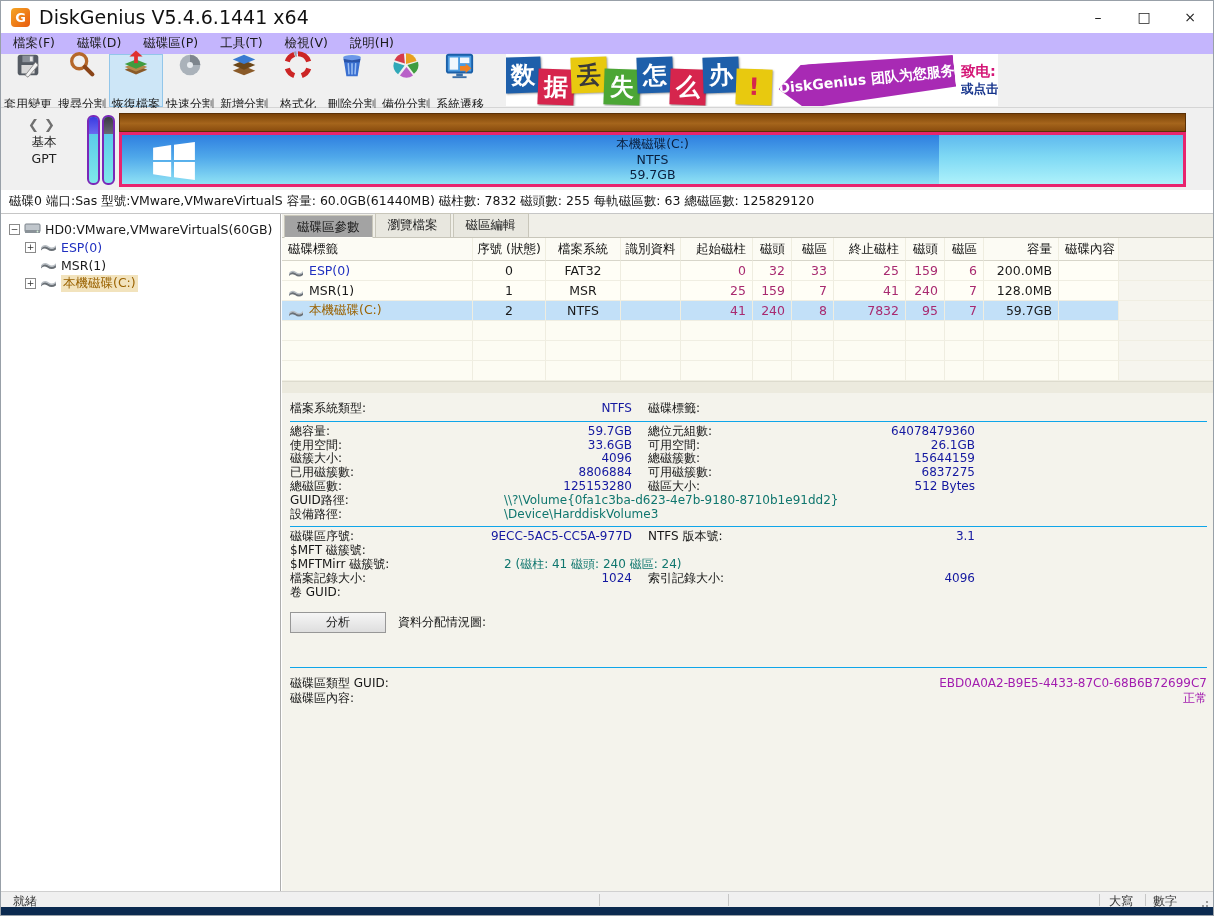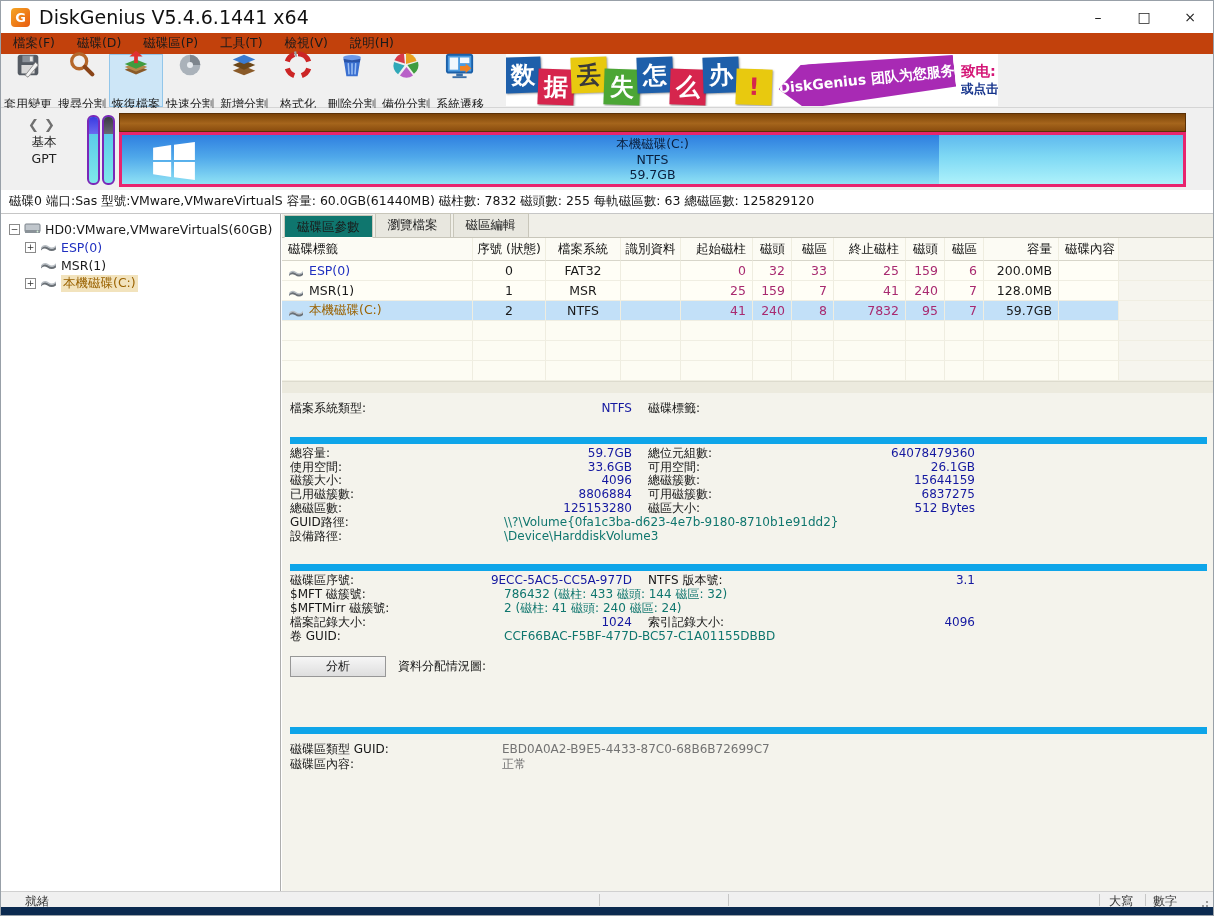--- a/index.html
+++ b/index.html
@@ -10,21 +10,21 @@
   
   .titlebar { position:absolute; left:0; top:0; width:100%; height:32px; background:#fff; display:flex; align-items:center; }
   .app-icon { width:19px; height:19px; margin-left:10px; border-radius:4px;
               background:linear-gradient(135deg,#f5a623,#e85a10); color:#fff; font-weight:bold;
               font-size:13px; display:flex; align-items:center; justify-content:center; }
   .title-text { margin-left:9px; font-size:19px; color:#111; }
   .win-controls { margin-left:auto; display:flex; height:100%; }
   .win-btn { width:46px; height:100%; display:flex; align-items:center; justify-content:center;
              font-size:14px; color:#222; }
   
-  .menubar { position:absolute; left:0; top:32px; width:100%; height:21px; background:#c2410c; display:flex; align-items:center; }
+  .menubar { position:absolute; left:0; top:32px; width:100%; height:21px; background:#c4b5fd; display:flex; align-items:center; }
   .menu-item { padding:2px 10px; margin-left:2px; }
   
   .toolbar { position:absolute; left:0; top:53px; width:100%; height:54px; background:#f0f0f0;
              border-bottom:1px solid #d5d5d5; display:flex; align-items:stretch; }
   .tbtn { width:54px; display:flex; flex-direction:column; align-items:center; justify-content:center;
           padding-top:2px; border:1px solid transparent; }
   .tbtn.active { background:#cde6f7; border:1px solid #92c6ea; }
   .ticon { width:30px; height:30px; }
   .ticon svg { width:100%; height:100%; }
   .tlabel { font-size:12px; margin-top:16px; white-space:nowrap; }
@@ -69,55 +69,55 @@
   .tree-row { height:18px; display:flex; align-items:center; white-space:nowrap; }
   .expander { width:11px; height:11px; border:1px solid #8a8a8a; background:#fff; font-size:9px;
               line-height:9px; text-align:center; color:#333; margin-right:4px; flex:none; }
   .tree-ico { width:17px; height:12px; margin-right:4px; flex:none; }
   .tree-label.esp { color:#2030c0; }
   .tree-label.sel { color:#9a6200; background:#f2e3bd; padding:0 2px; }
   .rightpanel { position:absolute; left:281px; top:213px; width:933px; height:677px; background:#f4f3ec; }
   
   .tabs { height:24px; background:#f0efe8; display:flex; align-items:flex-end; border-bottom:1px solid #c8c6ba; }
   .tab { padding:3px 12px 3px; font-size:12.5px; border:1px solid #c8c6ba; border-bottom:none; background:#e8e7df; margin-left:2px; }
-  .tab.active { background:#0f766e; height:23px; margin-bottom:-1px; border-bottom:1px solid #fffef8; }
+  .tab.active { background:#a3a3a3; height:23px; margin-bottom:-1px; border-bottom:1px solid #fffef8; }
   
   .ptable { background:#fffef6; }
   .trow { display:grid; grid-template-columns:191px 73px 75px 60px 72px 39px 42px 72px 39px 39px 75px 60px 1fr; }
   .trow > div { border-right:1px solid #efede0; border-bottom:1px solid #f0eee2; display:flex; align-items:center;
                 padding:0 6px; height:20px; overflow:hidden; white-space:nowrap; }
   .thead > div { height:23px; border-bottom:1px solid #d8d6ca; background:#fcfbf4; color:#111; }
   .trow .cfill { border-right:none; background:#f6f5ee; }
   .trow.selected > div:not(.cfill) { background:#c2e0f8; }
   .ralign { justify-content:flex-end; }
   .calign { justify-content:center; }
   .chs { color:#a82a70; }
   .pname.esp { color:#2030c0; }
   .pname.cdrive { color:#9a6200; }
   .row-ico { width:16px; height:10px; margin-right:5px; flex:none; }
   .emptyrow > div { height:20px; background:#fdfcf3; }
   .tfiller { height:12px; background:#eceade; border-top:1px solid #dddbce; }
   
   .details { padding:6px 8px 0 8px; font-size:12px; color:#161616; }
   .dsec { padding:3px 0 5px 0; }
-  .dsep { border-top:7px solid #0ea5e9;margin-top:16px; }
+  .dsep { border-top:1px solid #0ea5e9; }
   .drow { display:grid; grid-template-columns:160px 182px 16px 150px 177px 1fr; line-height:13.8px; }
   .drow .dv { text-align:right; color:#1418a0; white-space:nowrap; }
   .drow .dlong { grid-column:2 / 7; padding-left:54px; text-align:left; color:#0f766e; white-space:nowrap; }
   .analyze-row { display:flex; align-items:center; padding:8px 0 34px 0; }
   .analyze-btn { width:96px; height:21px; background:linear-gradient(#f6f6f6,#dedede); border:1px solid #979797;
                  font-size:12px; display:flex; align-items:center; justify-content:center; }
   .alloc-label { margin-left:12px; }
   .guidsec { padding:8px 0 6px 0; }
   .grow { display:grid; grid-template-columns:160px 1fr; line-height:14.2px; }
-  .grow .gv { padding-left:52px; color:#737373; white-space:nowrap; }
+  .grow .gv { padding-left:52px; color:#a21caf; white-space:nowrap;text-align:right; }
   
   .statusbar { position:absolute; left:0; top:890px; width:100%; height:16px; background:#f0f0f0;
                border-top:1px solid #d0d0d0; font-size:12px; color:#333; }
-  .sb-text { position:absolute; left:24px; top:1px; }
+  .sb-text { position:absolute; left:12px; top:1px; }
   .sb-div { position:absolute; top:2px; width:1px; height:12px; background:#c6c6c6; }
   .sb-caps { position:absolute; left:1108px; top:1px; }
   .sb-num  { position:absolute; left:1152px; top:1px; }
   .sb-grip { position:absolute; right:3px; top:6px; width:9px; height:9px;
              background:radial-gradient(circle at 2px 8px,#9a9a9a 1px,transparent 1.4px),
                         radial-gradient(circle at 6px 8px,#9a9a9a 1px,transparent 1.4px),
                         radial-gradient(circle at 6px 4px,#9a9a9a 1px,transparent 1.4px); }
   .bottomstrip { position:absolute; left:0; top:906px; width:100%; height:10px;
                  background:linear-gradient(90deg,#061c38,#0d2f5e 40%,#0a2okay448); background:#0b2a50; }
 </style>
@@ -521,36 +521,34 @@
         <div class="dsec dsep">
           <div class="drow">
             <span>磁碟區序號:</span>
             <span class="dv">9ECC-5AC5-CC5A-977D</span>
             <span></span>
             <span>NTFS 版本號:</span>
             <span class="dv">3.1</span>
           </div>
           <div class="drow">
             <span>$MFT 磁簇號:</span>
-            <span class="dlong">786432 (磁柱: 433 磁頭: 144 磁區: 32)</span>
           </div>
           <div class="drow">
             <span>$MFTMirr 磁簇號:</span>
             <span class="dlong">2 (磁柱: 41 磁頭: 240 磁區: 24)</span>
           </div>
           <div class="drow">
             <span>檔案記錄大小:</span>
             <span class="dv">1024</span>
             <span></span>
             <span>索引記錄大小:</span>
             <span class="dv">4096</span>
           </div>
           <div class="drow">
             <span>卷 GUID:</span>
-            <span class="dlong">CCF66BAC-F5BF-477D-BC57-C1A01155DBBD</span>
           </div>
         </div>
       </div>
     <div class="analyze-row">
       <div class="analyze-btn">分析</div>
       <div class="alloc-label">資料分配情況圖:</div>
     </div>
     <div class="dsep"></div>
     <div class="guidsec" id="guidsec">
         <div class="grow">

